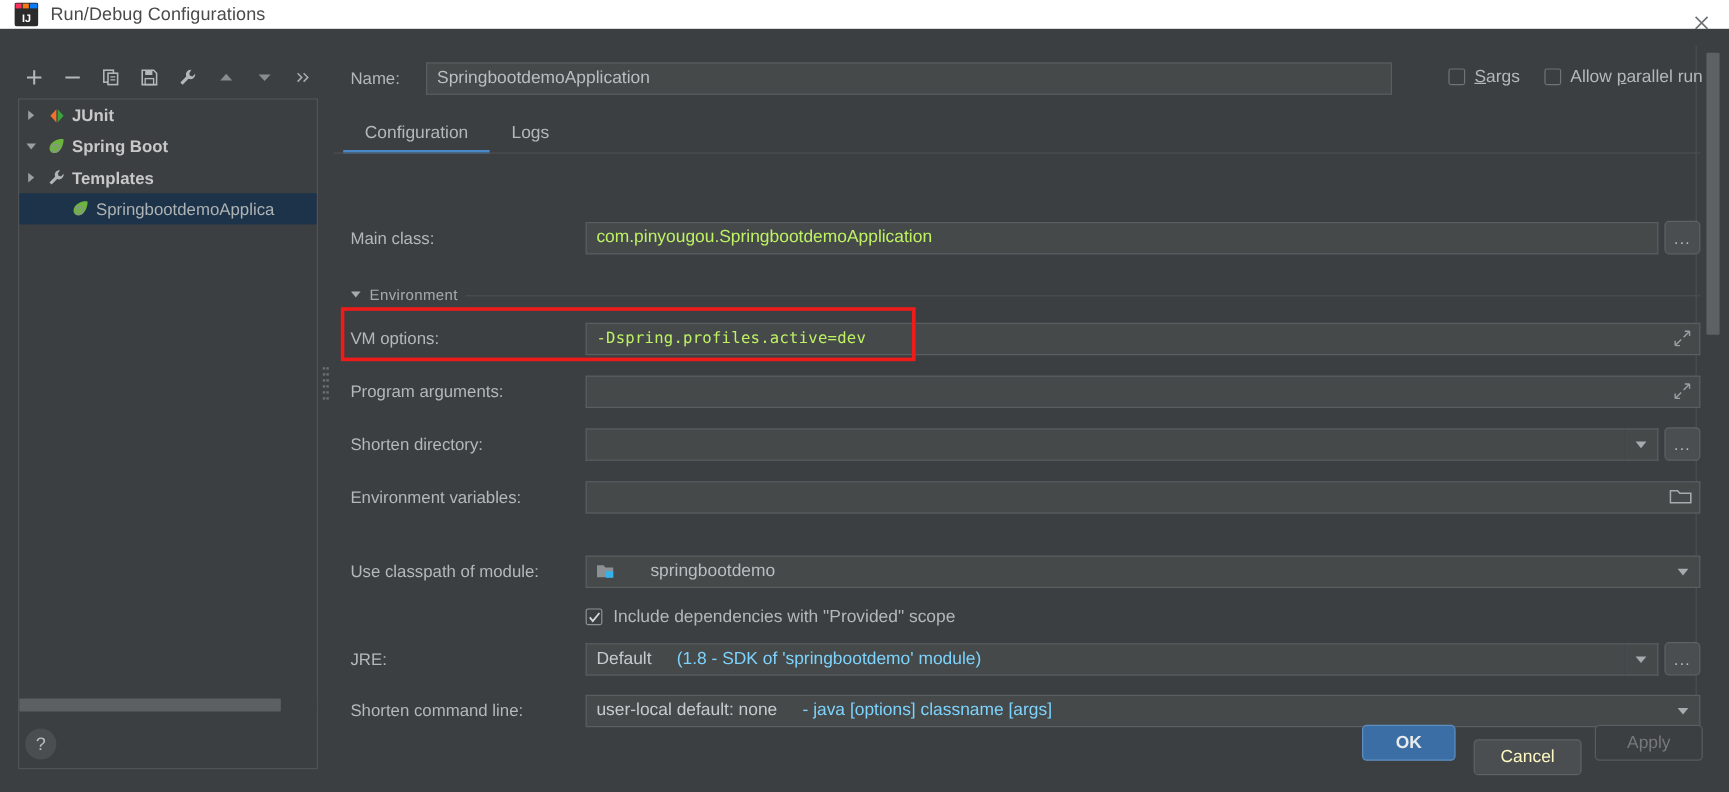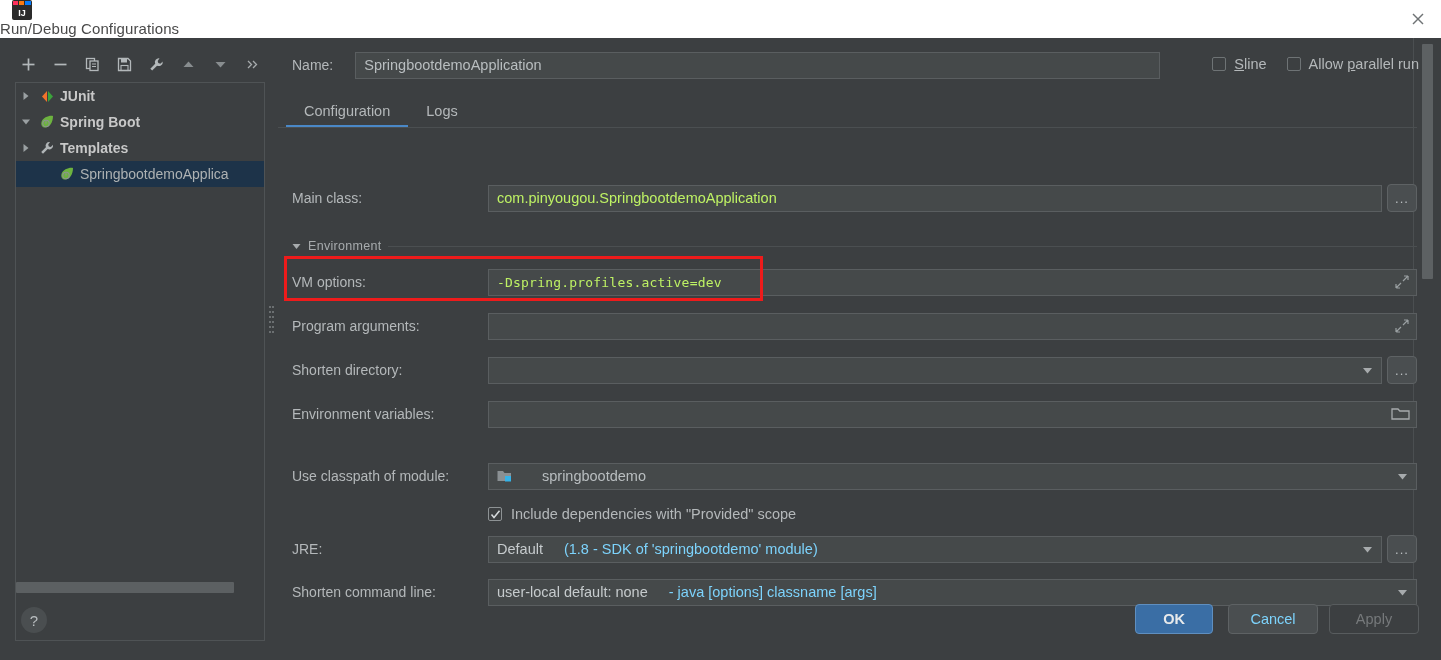--- a/index.html
+++ b/index.html
@@ -5,23 +5,23 @@
   * { box-sizing: border-box; margin: 0; padding: 0; }
   html, body {
     width: 1441px; height: 660px;
     background: #3c3f41;
     font-family: "Liberation Sans", sans-serif;
     overflow: hidden;
   }
 
   
   #titlebar {
-    position: absolute; left: 0; top: 0; width: 1441px; height: 38px;
+    position: absolute; left: 0; top: 0; width: 1441px; height: 24px;
     background: #ffffff;
-    display: flex; align-items: flex-start; flex-direction: column;
+    display: flex; align-items: center;
   }
   #title-icon {
     width: 20px; height: 20px; margin-left: 12px; margin-right: 10px;
     position: relative; flex: none;
   }
   #title-text {
     font-size: 15px; color: #4a4a4a; letter-spacing: .1px;
   }
   #close-btn {
     position: absolute; right: 0; top: 0; width: 46px; height: 38px;
@@ -240,21 +240,21 @@
     border-radius: 4px; font-size: 14.5px;
     display: flex; align-items: center; justify-content: center;
     cursor: pointer;
   }
   #ok-btn {
     right: 228px; width: 78px; background: #3a6ea5;
     border: 1px solid #5f8fc0; color: #e8eaeb; font-weight: bold;
   }
   #cancel-btn {
     right: 123px; width: 90px; background: #4a4e50;
-    border: 1px solid #5e6264; color: #7dd3fc;
+    border: 1px solid #5e6264; color: #fef9c3; margin-top: 12px;
   }
   #apply-btn {
     right: 22px; width: 90px; background: #3c3f41;
     border: 1px solid #585c5e; color: #76797b;
   }
 </style>
 </head>
 <body>
 
 <div id="titlebar">
@@ -418,21 +418,21 @@
     <div id="panel-border"></div>
 
     <div id="name-row">
       <span class="field-label">Name:</span>
       <span class="text-input" id="name-input">SpringbootdemoApplication</span>
     </div>
 
     <div id="opt-checks">
       <span class="chk-wrap">
         <span class="chk-box"></span>
-        <span class="chk-label"><span class="mnem">S</span><span>line</span></span>
+        <span class="chk-label"><span class="mnem">S</span><span>args</span></span>
       </span>
       <span class="chk-wrap">
         <span class="chk-box"></span>
         <span class="chk-label"><span>Allow </span><span class="mnem">p</span><span>arallel run</span></span>
       </span>
     </div>
 
     <div id="tabs">
       <span class="tab active">Configuration</span>
       <span class="tab">Logs</span>

